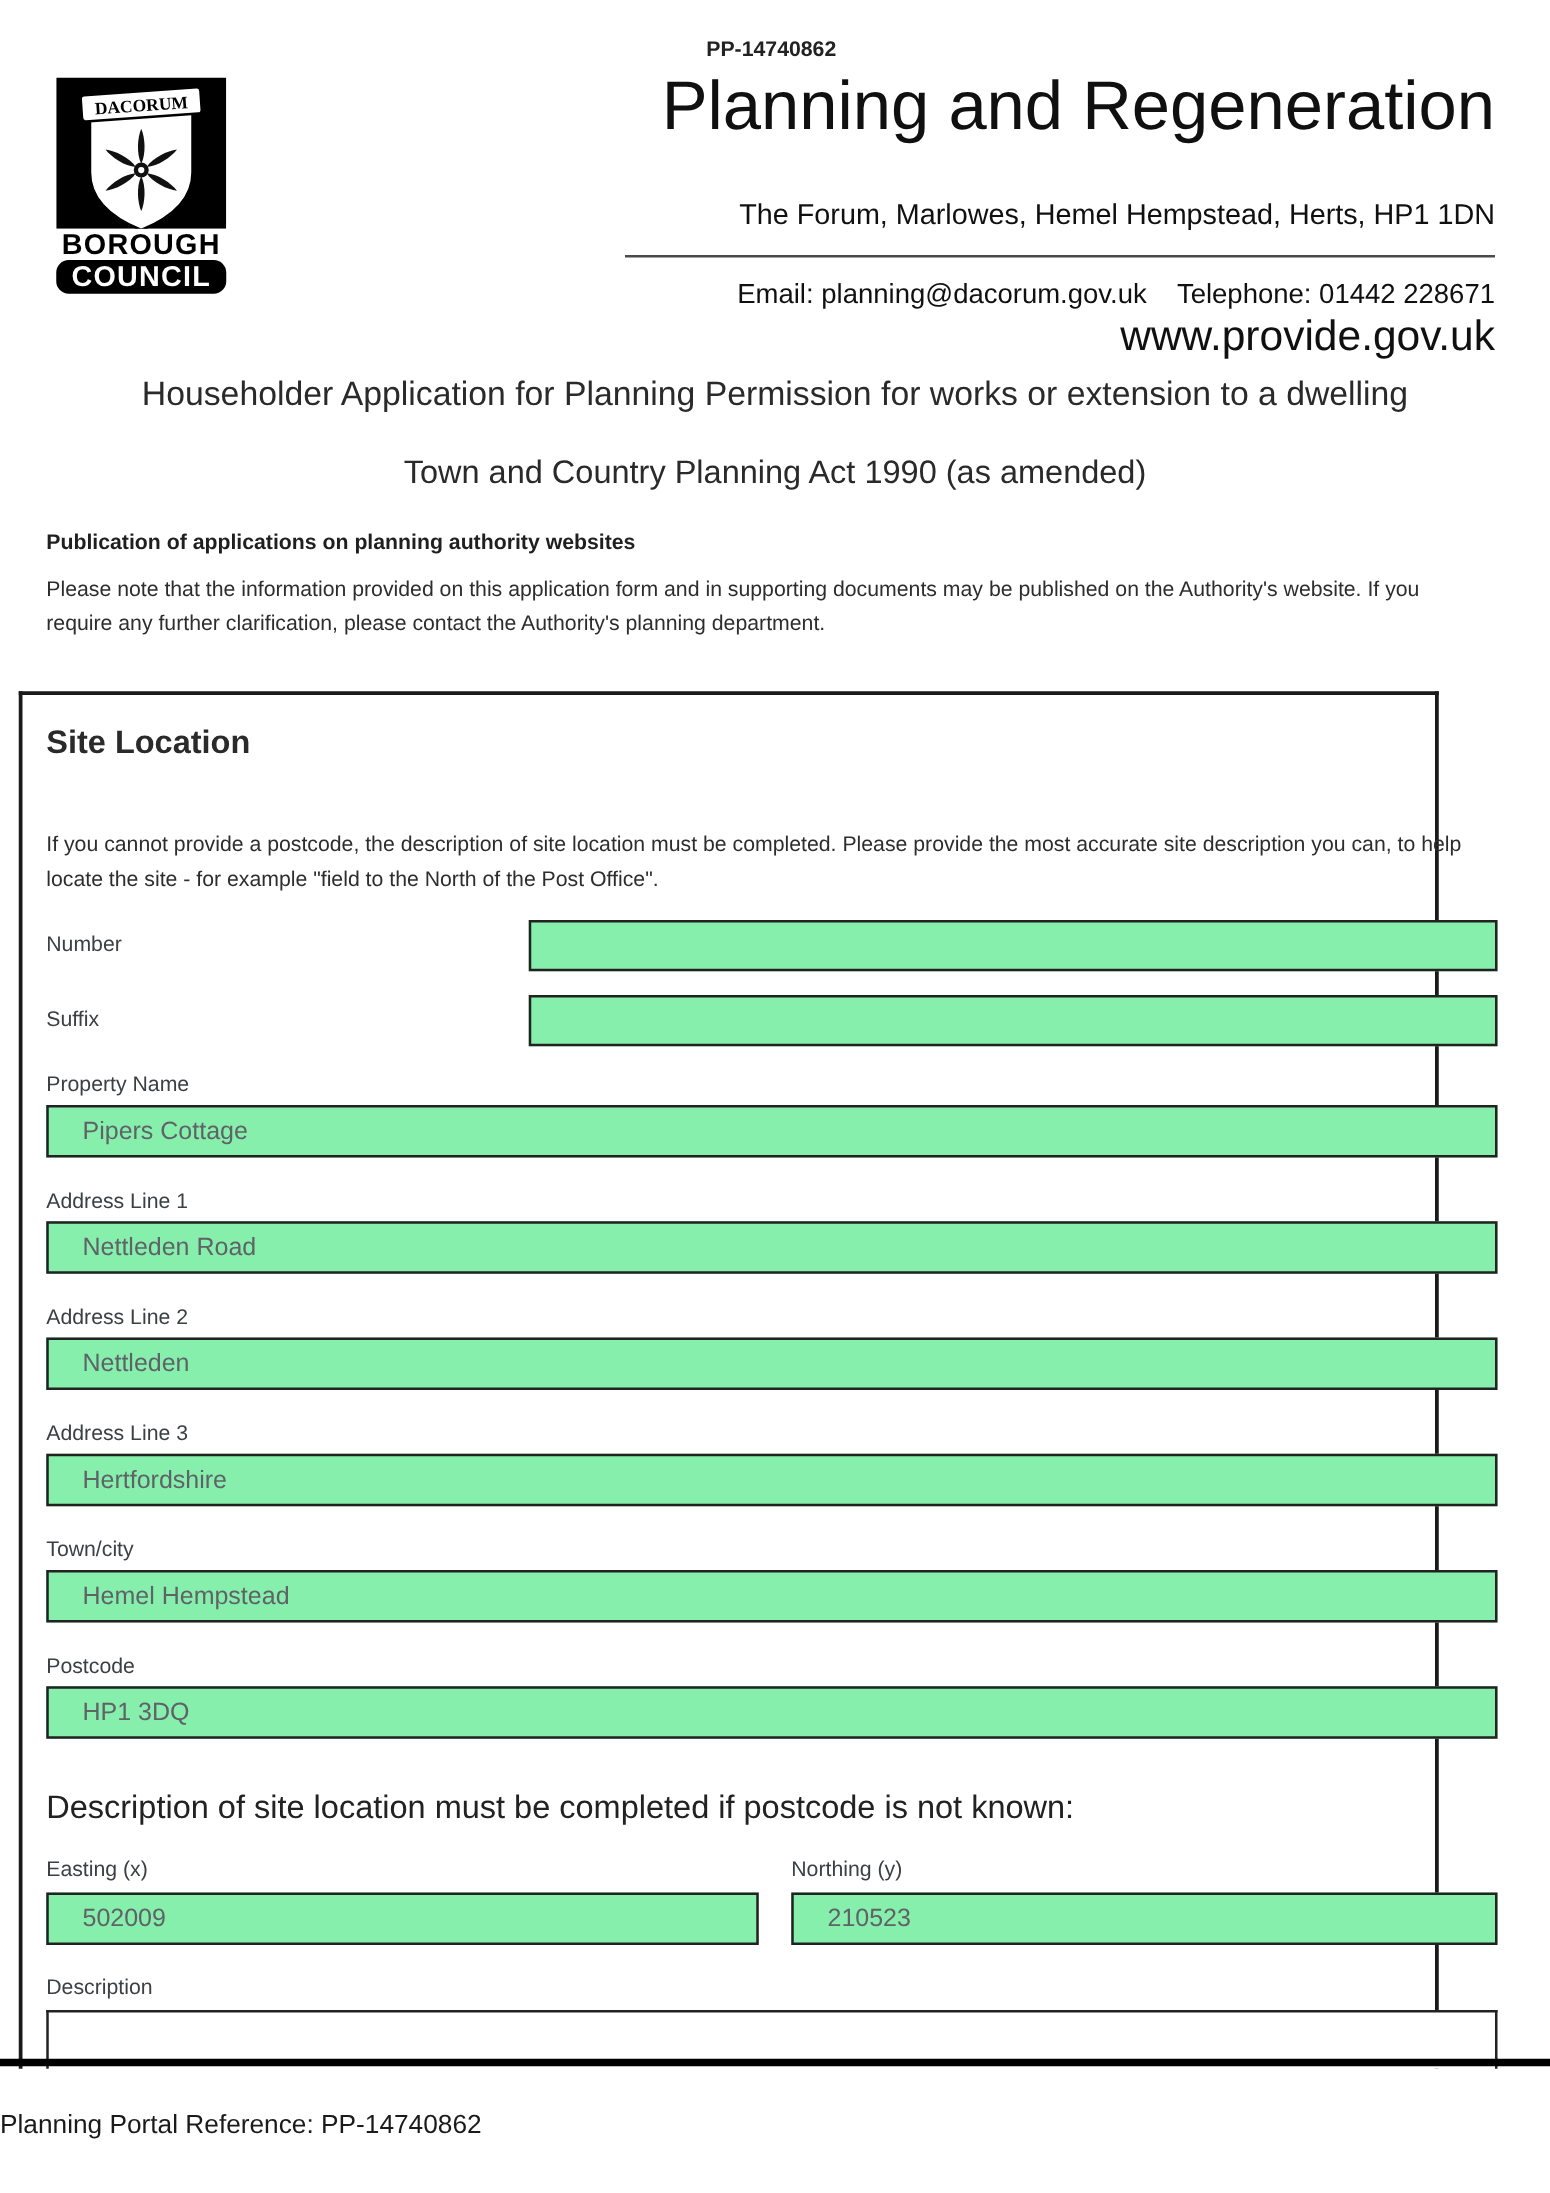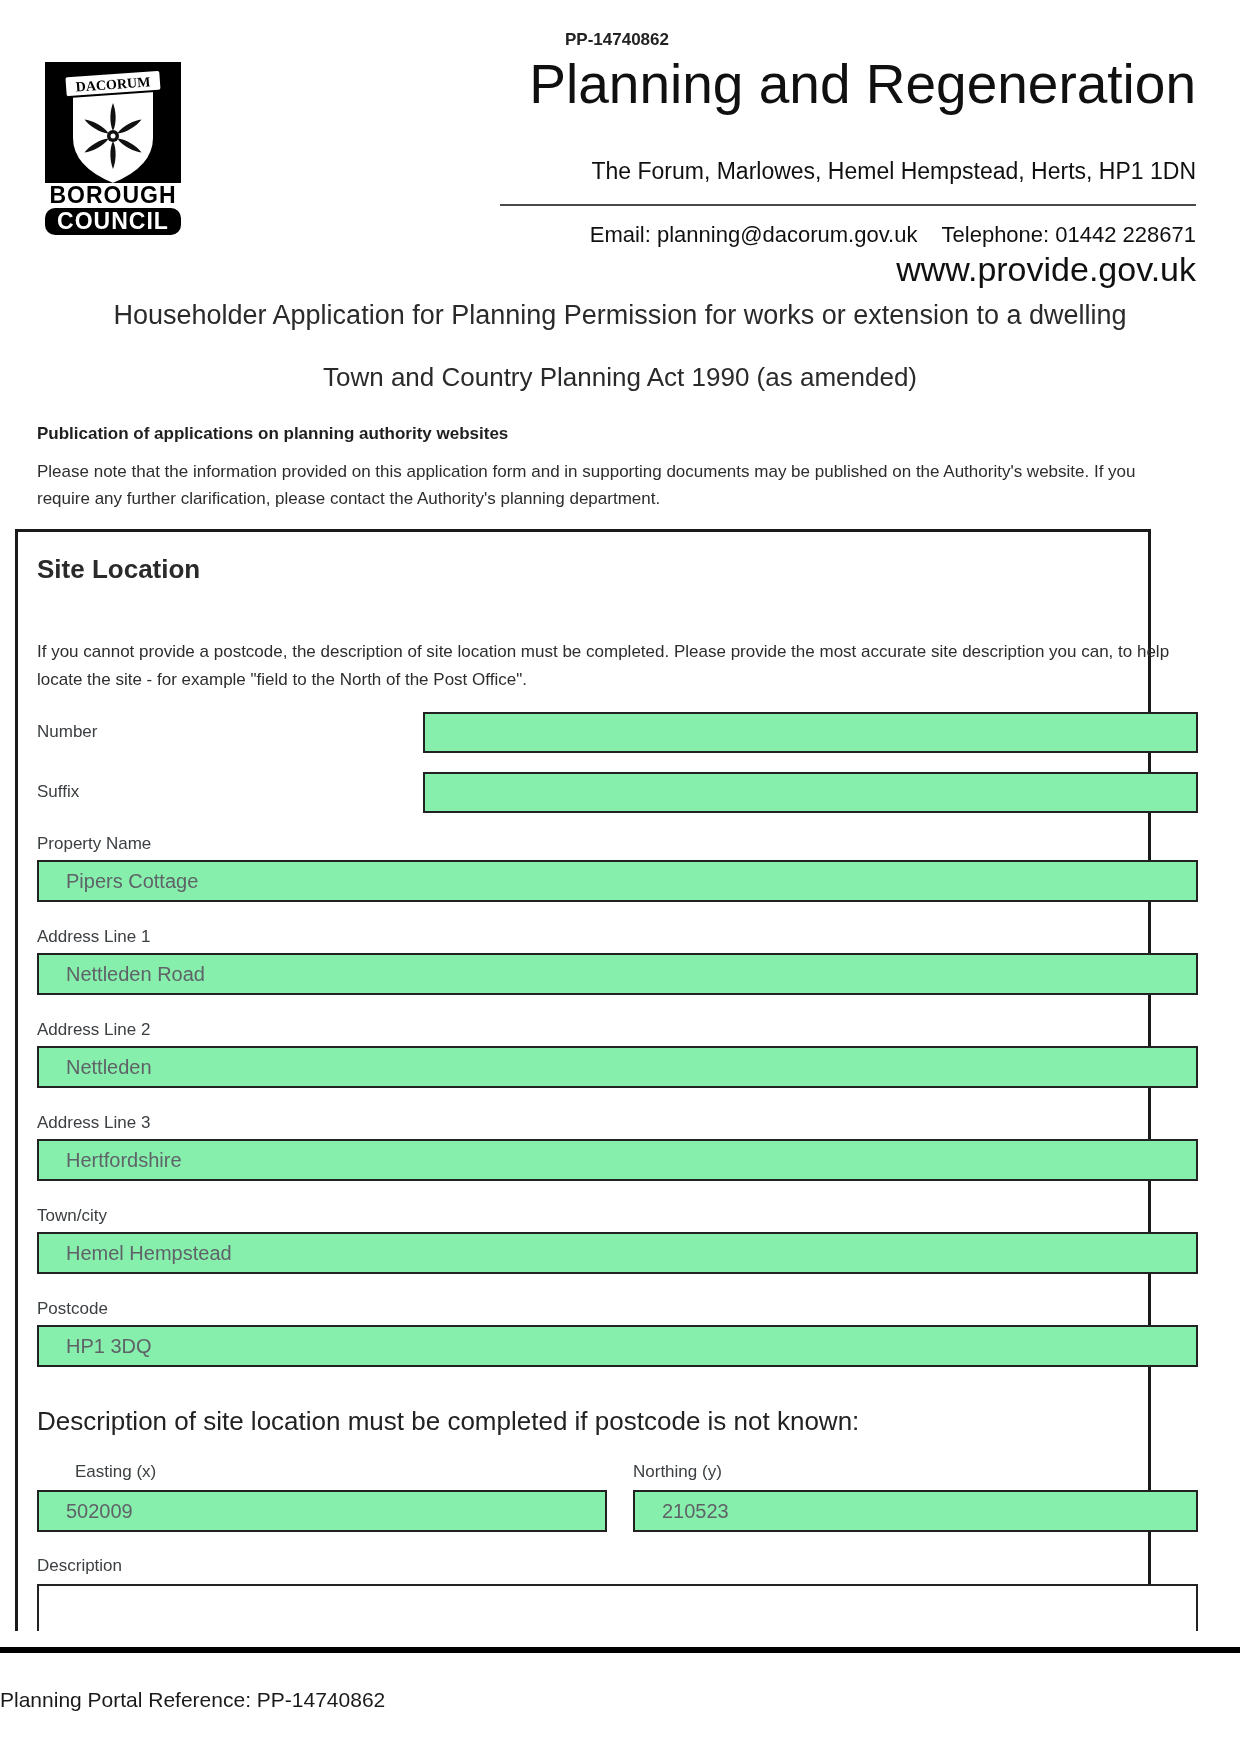--- a/index.html
+++ b/index.html
@@ -30,21 +30,21 @@
 
   
   .h-main { position:absolute; left:0; right:0; top:300px; text-align:center; font-size:27px; color:#2a2a2a; }
   .h-act  { position:absolute; left:0; right:0; top:362px; text-align:center; font-size:26px; color:#2a2a2a; }
 
   .intro-heading { position:absolute; left:37px; top:424px; font-size:17px; font-weight:bold; color:#1f1f1f; }
   .intro-body { position:absolute; left:37px; top:458px; width:1150px; font-size:17px; line-height:27px; color:#2d2d2d; }
 
   
   .site-box {
-    position:absolute; left:15px; top:529px; width:1136px; height:1102px;
+    position:absolute; left:15px; top:553px; width:1136px; height:1102px;
     border:3px solid #1a1a1a; border-bottom:none; box-sizing:border-box;
   }
   .site-title { position:absolute; left:19px; top:22px; font-size:26px; font-weight:bold; color:#2a2a2a; }
   .disclaimer { position:absolute; left:19px; top:68px; font-size:17px; color:#2d2d2d; }
   .instruction { position:absolute; left:19px; top:106px; width:1161px; font-size:17px; line-height:28px; color:#2d2d2d; }
 
   .field-label { position:absolute; font-size:17px; color:#3c4043; }
   .field-input {
     position:absolute; box-sizing:border-box; height:42px;
     border:2px solid #222; background:#86efac; border-radius:0;
@@ -58,21 +58,21 @@
   .inp-suffix  { left:405px; top:240px; width:775px; height:41px; }
   
   .lbl-property { left:19px; top:302px; }  .inp-property { left:19px; top:328px; width:1161px; }
   .lbl-addr1    { left:19px; top:395px; }  .inp-addr1    { left:19px; top:421px; width:1161px; }
   .lbl-addr2    { left:19px; top:488px; }  .inp-addr2    { left:19px; top:514px; width:1161px; }
   .lbl-addr3    { left:19px; top:581px; }  .inp-addr3    { left:19px; top:607px; width:1161px; }
   .lbl-town     { left:19px; top:674px; }  .inp-town     { left:19px; top:700px; width:1161px; }
   .lbl-postcode { left:19px; top:767px; }  .inp-postcode { left:19px; top:793px; width:1161px; }
 
   .desc-heading { position:absolute; left:19px; top:874px; font-size:26px; color:#222; }
-  .lbl-easting  { left:19px;  top:930px;margin-left:38px; }
+  .lbl-easting  { left:19px;  top:930px; }
   .lbl-northing { left:615px; top:930px; }
   .inp-easting  { left:19px;  top:958px; width:570px; }
   .inp-northing { left:615px; top:958px; width:565px; }
   .lbl-desc     { left:19px; top:1024px; }
   .inp-desc {
     position:absolute; left:19px; top:1052px; width:1161px; height:47px;
     box-sizing:border-box; border:2px solid #222; border-bottom:none;
     background:#fff; resize:none; outline:none;
     font-family:"Liberation Sans","DejaVu Sans",sans-serif; font-size:18px; color:#5f6368;
     padding:8px 13px;

